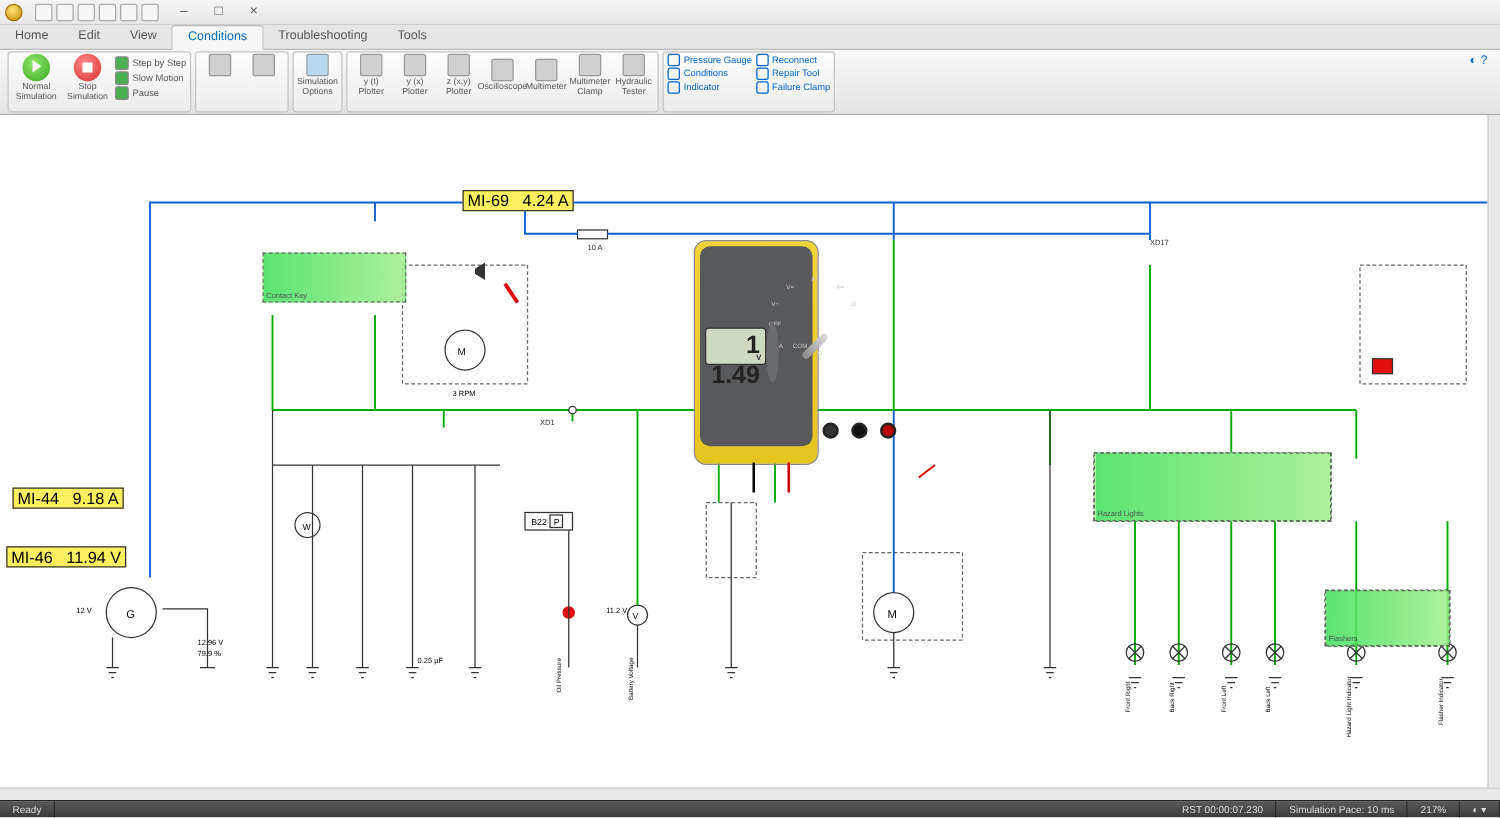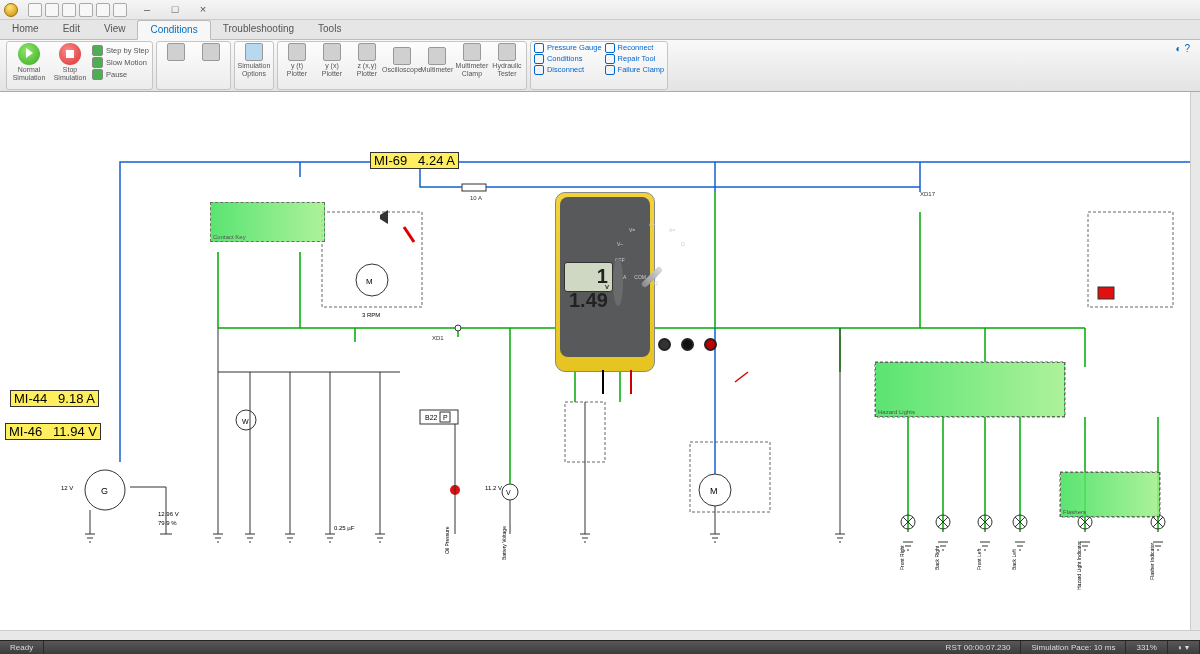--- a/index.html
+++ b/index.html
@@ -205,21 +205,21 @@
         <div>
             <div class="link-ico"></div>
             <span>Pressure Gauge</span>
           </div>
         <div>
             <div class="link-ico"></div>
             <span>Conditions</span>
           </div>
         <div>
             <div class="link-ico"></div>
-            <span>Disconnect</span>
+            <span>Indicator</span>
           </div>
       </div>
       <div class="link-rows">
         <div>
             <div class="link-ico"></div>
             <span>Reconnect</span>
           </div>
         <div>
             <div class="link-ico"></div>
             <span>Repair Tool</span>
@@ -366,21 +366,21 @@
     <div class="hl" style="left:1060px;top:380px;width:100px;height:45px;">
       <div style="font-size:6px;color:#333;position:absolute;bottom:1px;left:2px;">Flashers</div>
     </div>
 
     <div class="meas-tag" style="left:370px;top:60px;">
       <span>MI-69</span>&nbsp;&nbsp;&nbsp;<span>4.24 A</span>
     </div>
     <div class="meas-tag" style="left:10px;top:298px;">
       <span>MI-44</span>&nbsp;&nbsp;&nbsp;<span>9.18 A</span>
     </div>
-    <div class="meas-tag" style="left:5px;top:331px;">
+    <div class="meas-tag" style="left:5px;top:345px;">
       <span>MI-46</span>&nbsp;&nbsp;&nbsp;<span>11.94 V</span>
     </div>
 
     <div class="multimeter" style="left:555px;top:100px;">
       <div class="mm-inner">
         <div class="mm-display">
           <span>1 1.49</span>
           <span class="unit">V</span>
         </div>
         <div class="mm-labels">
@@ -412,15 +412,15 @@
 </div>
 
 <div class="scrollbar-v"></div>
 <div class="scrollbar-h"></div>
 
 <div class="statusbar">
   <div>Ready</div>
   <div class="status-spacer"></div>
   <div>RST 00:00:07.230</div>
   <div>Simulation Pace: 10 ms</div>
-  <div>331%</div>
+  <div>217%</div>
   <div>◐ ▾</div>
 </div>
 
 </body></html>

